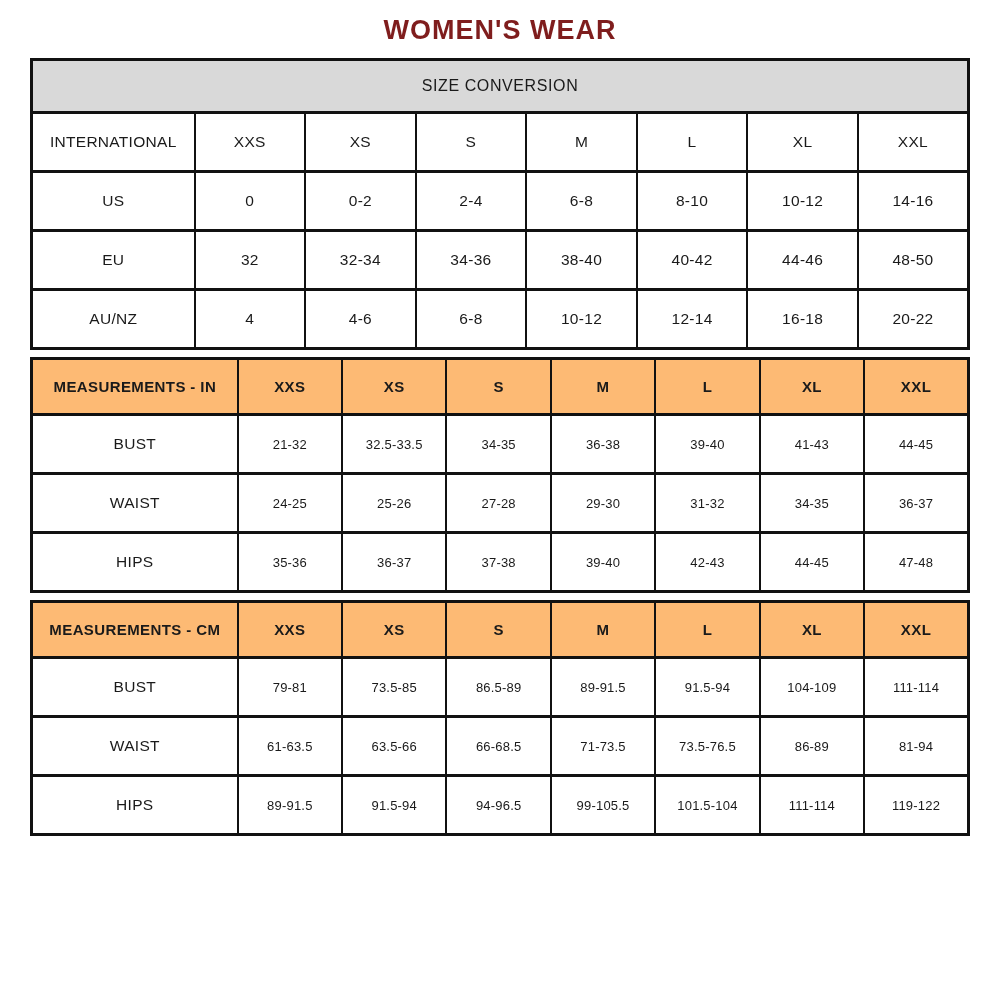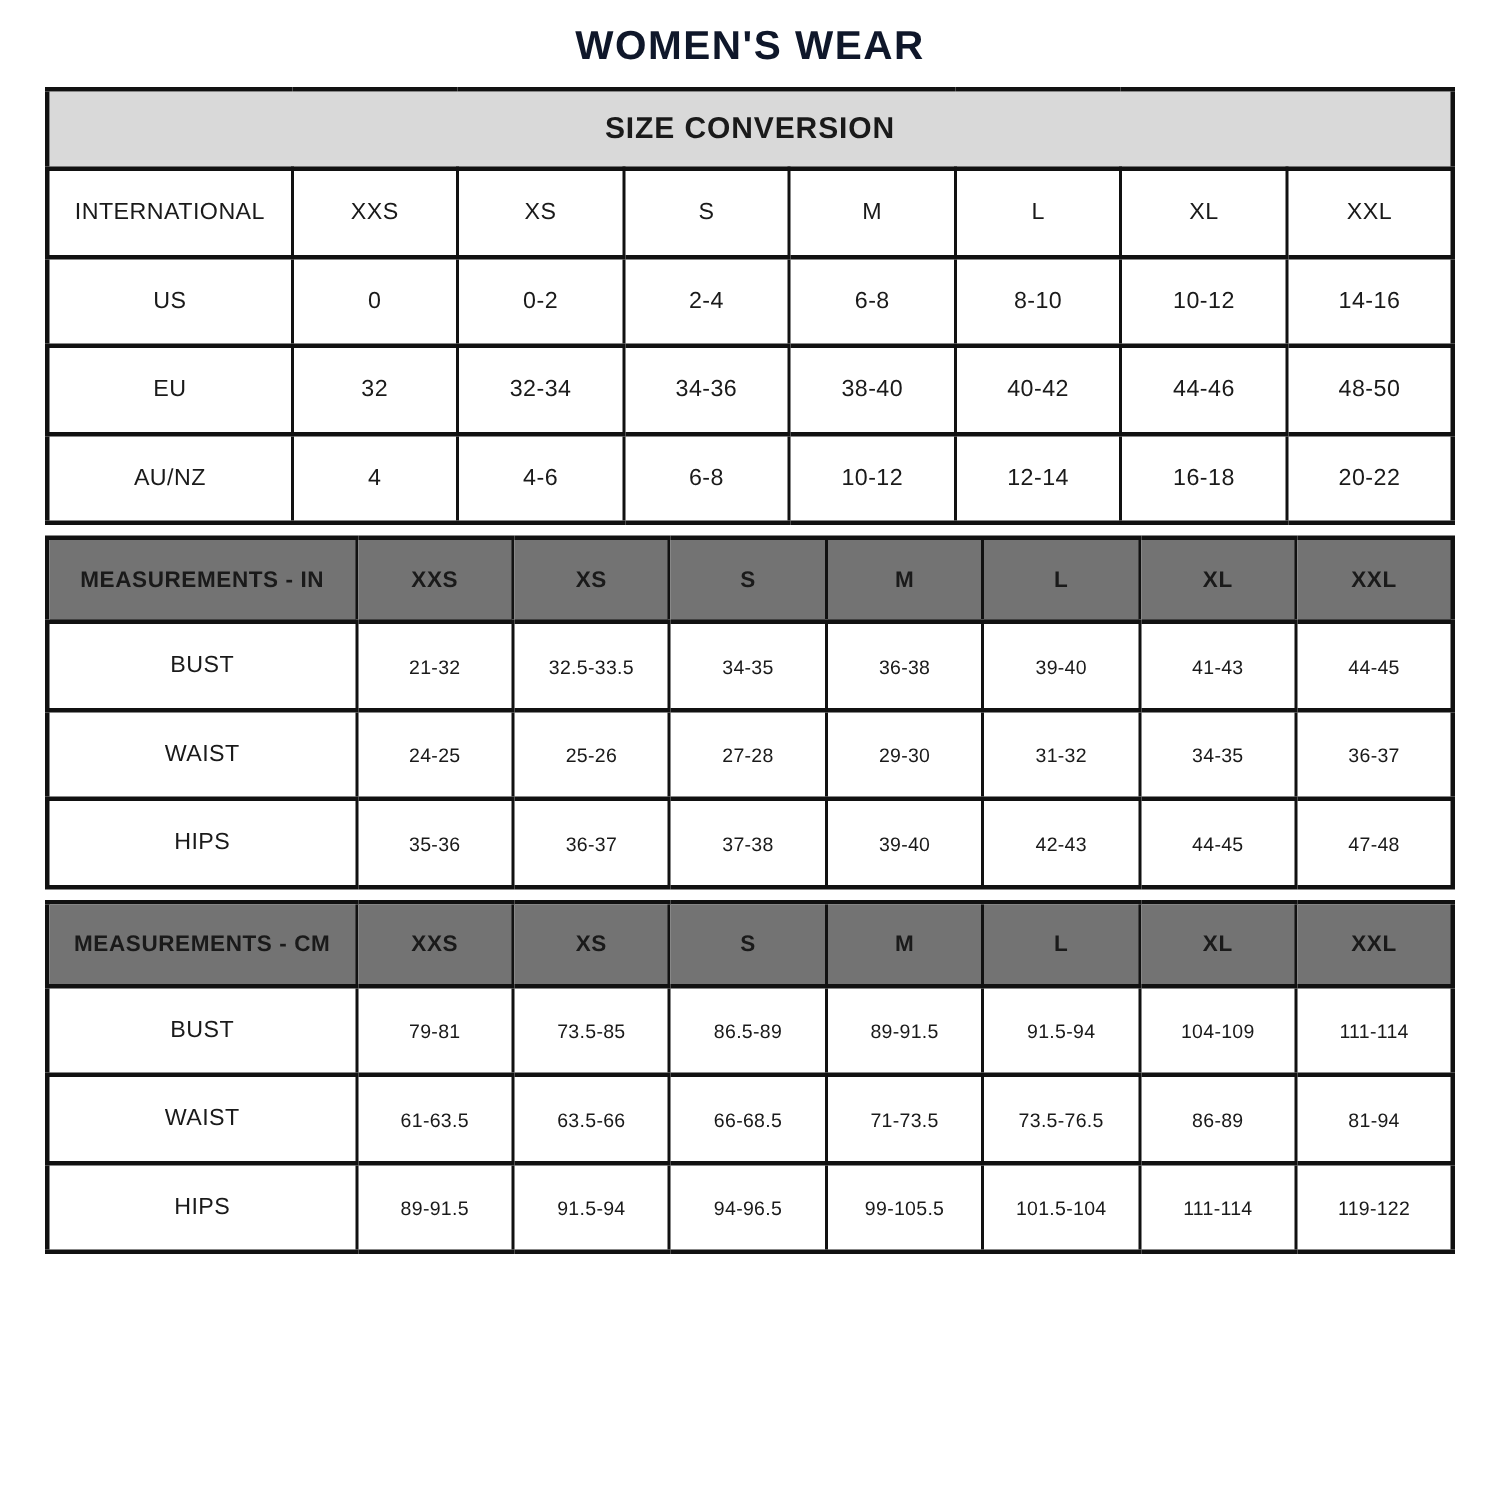--- a/index.html
+++ b/index.html
@@ -17,21 +17,21 @@
     padding: 14px 30px 10px 30px;
     background: #ffffff;
   }
   .page-title {
     text-align: center;
     font-size: 27px;
     font-weight: 700;
     letter-spacing: 1px;
     line-height: 32px;
     margin-bottom: 12px;
-    color: #0f172a;
+    color: #7f1d1d;
   }
   table {
     width: 100%;
     border-collapse: collapse;
     table-layout: fixed;
     border: 3px solid #111111;
     margin-bottom: 7px;
   }
   th, td {
     border-left: 2px solid #111111;
@@ -41,36 +41,36 @@
     text-align: center;
     vertical-align: middle;
     padding: 0 2px;
     overflow: hidden;
     white-space: nowrap;
   }
   
   .t1 .band th {
     background: #d9d9d9;
     height: 50px;
-    font-size: 20px;
-    font-weight: 700;
+    font-size: 16px;
+    font-weight: 400;
     letter-spacing: 0.6px;
   }
   .t1 .cols th {
     font-weight: 500;
   }
   .t1 .cols th, .t1 td {
     height: 56px;
     font-size: 15.5px;
     letter-spacing: 0.3px;
     margin-top: 40px;
   }
   
   .tm .cols th {
-    background: #737373;
+    background: #fdba74;
     height: 53px;
     font-size: 15px;
     font-weight: 700;
     letter-spacing: 0.4px;
   }
   .tm td {
     height: 56px;
     font-size: 13px;
     letter-spacing: 0.2px;
   }

